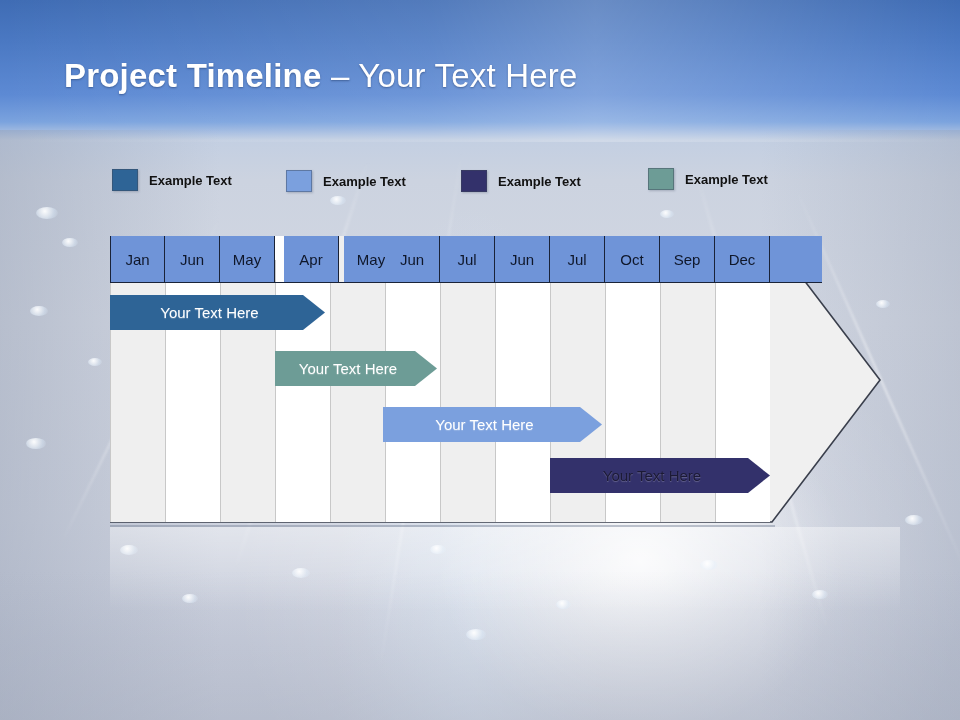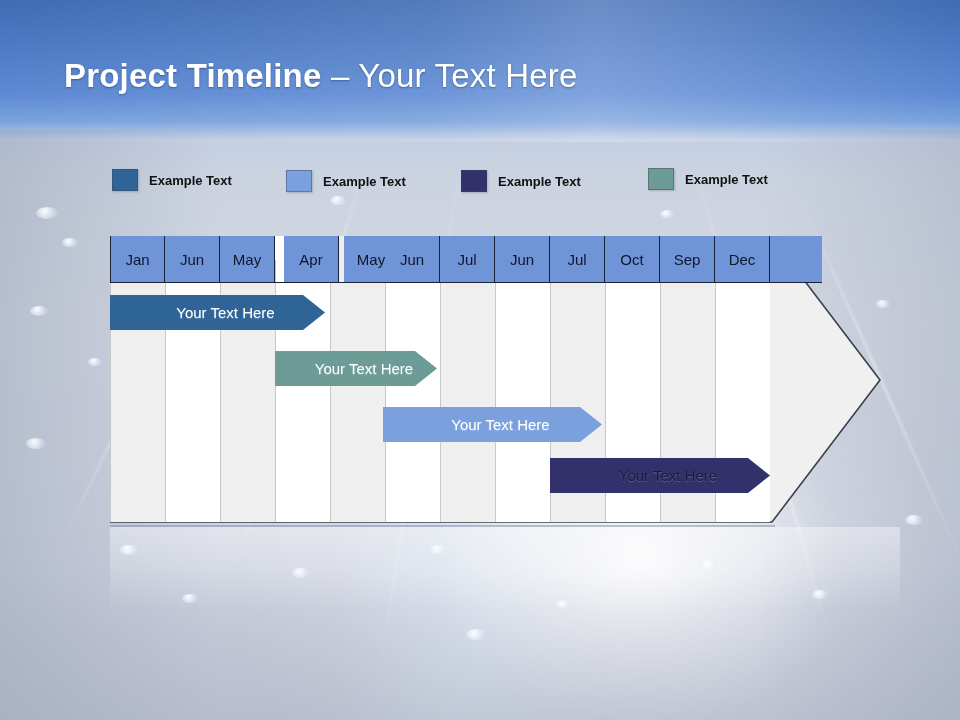--- a/index.html
+++ b/index.html
@@ -157,21 +157,20 @@
   
   .bar {
     position: absolute;
     height: 35px;
     display: flex;
     align-items: center;
     justify-content: center;
     font-size: 15px;
     white-space: nowrap;
     filter: drop-shadow(1px 2px 2px rgba(70,80,100,0.40));
-    padding-left: 16px;
   }
   .bar .bar-label {
     position: relative;
     left: -8px;
     text-shadow: 0 1px 1px rgba(255,255,255,0.25);
   }
 
   
   #reflection {
     position: absolute;

